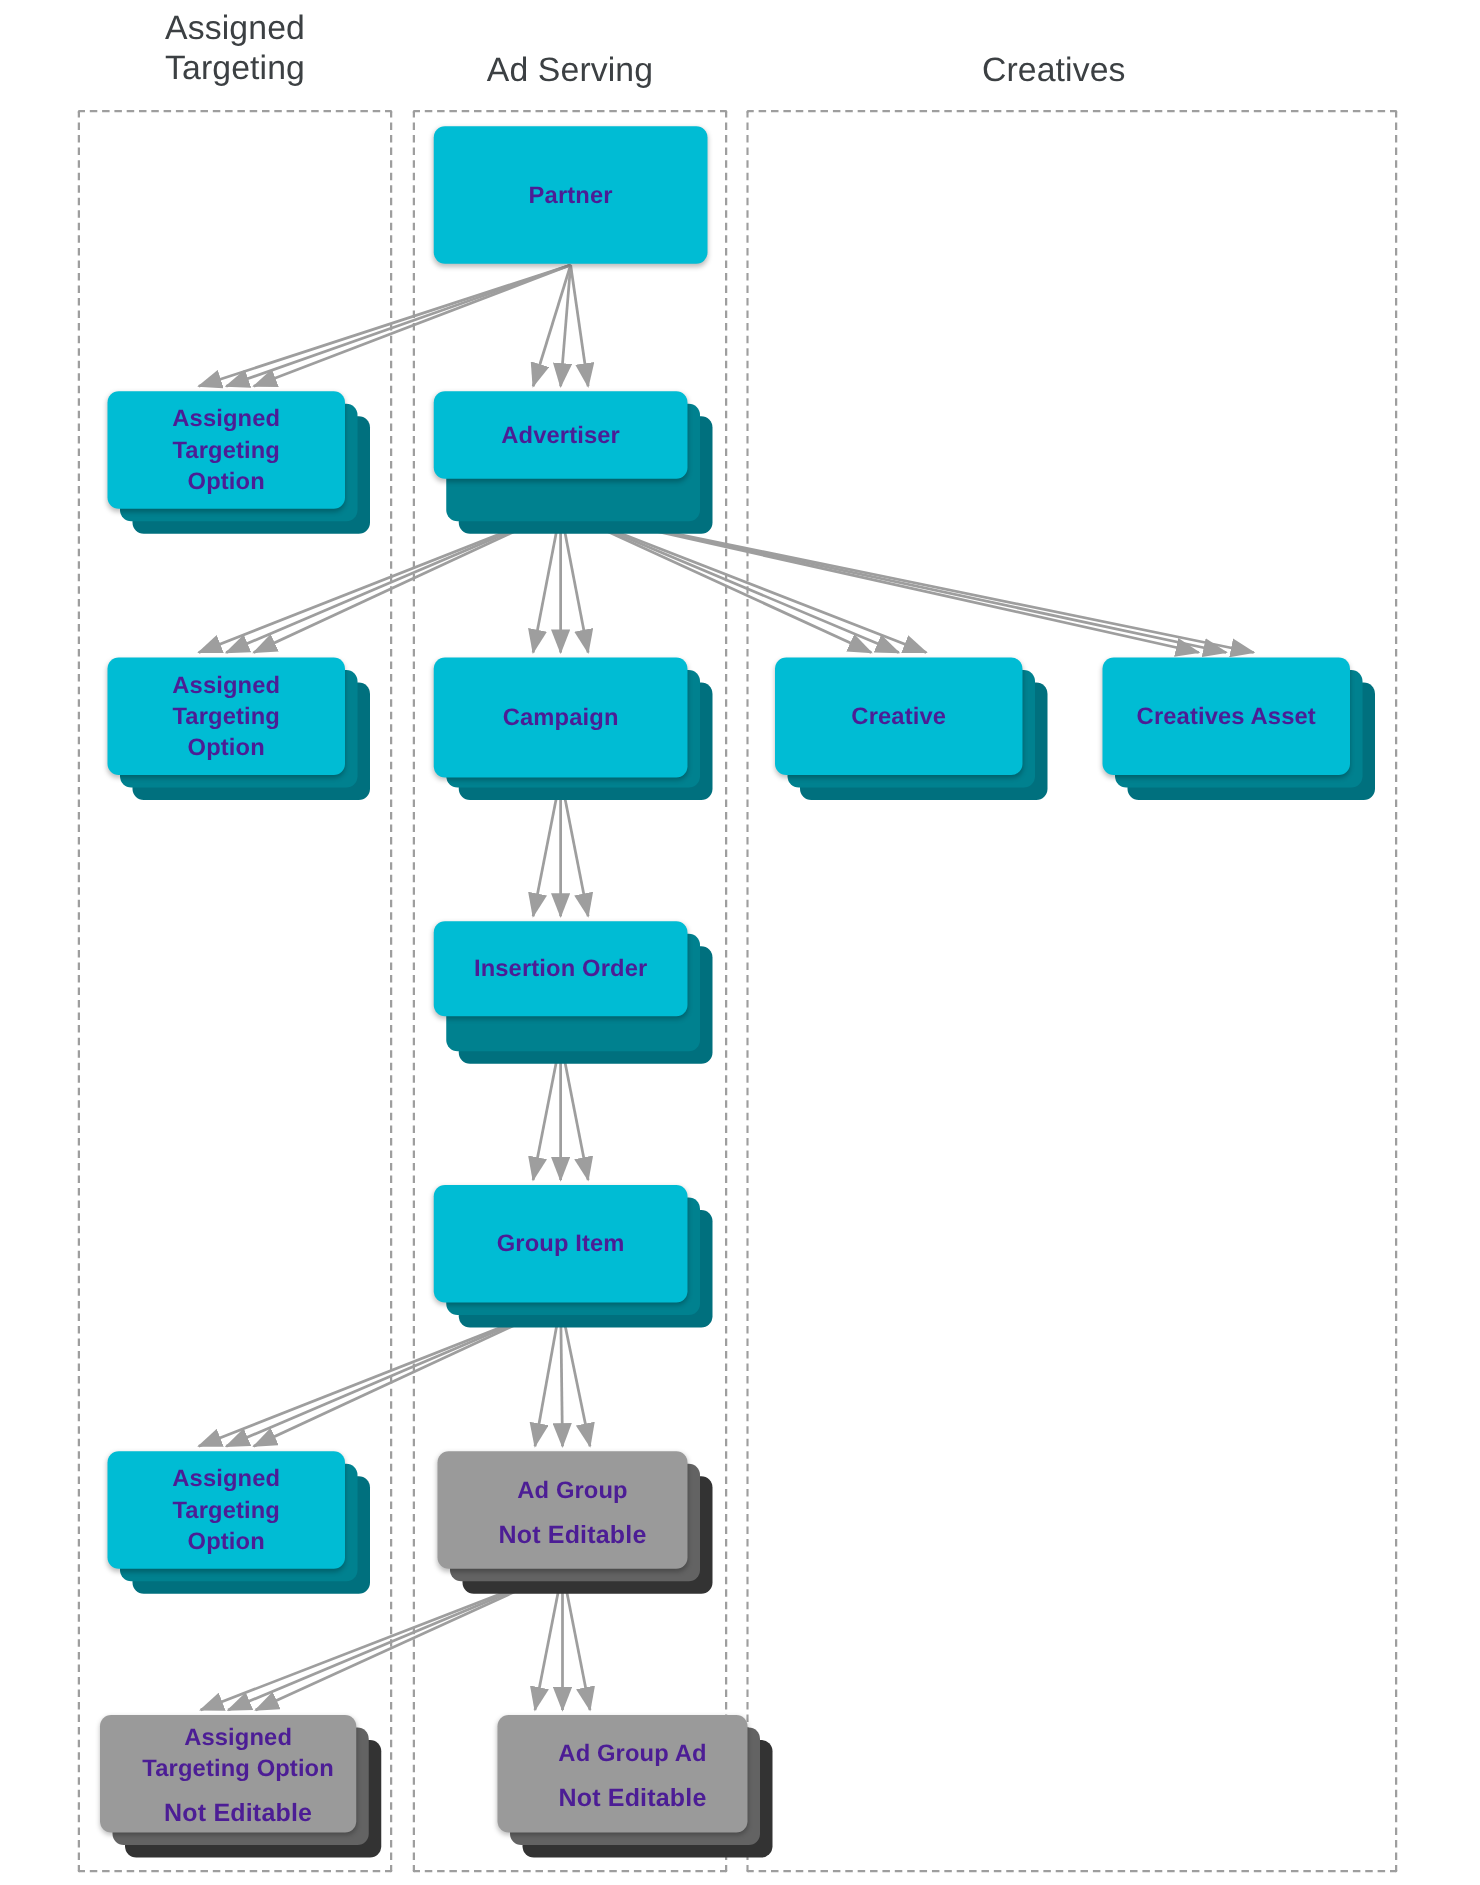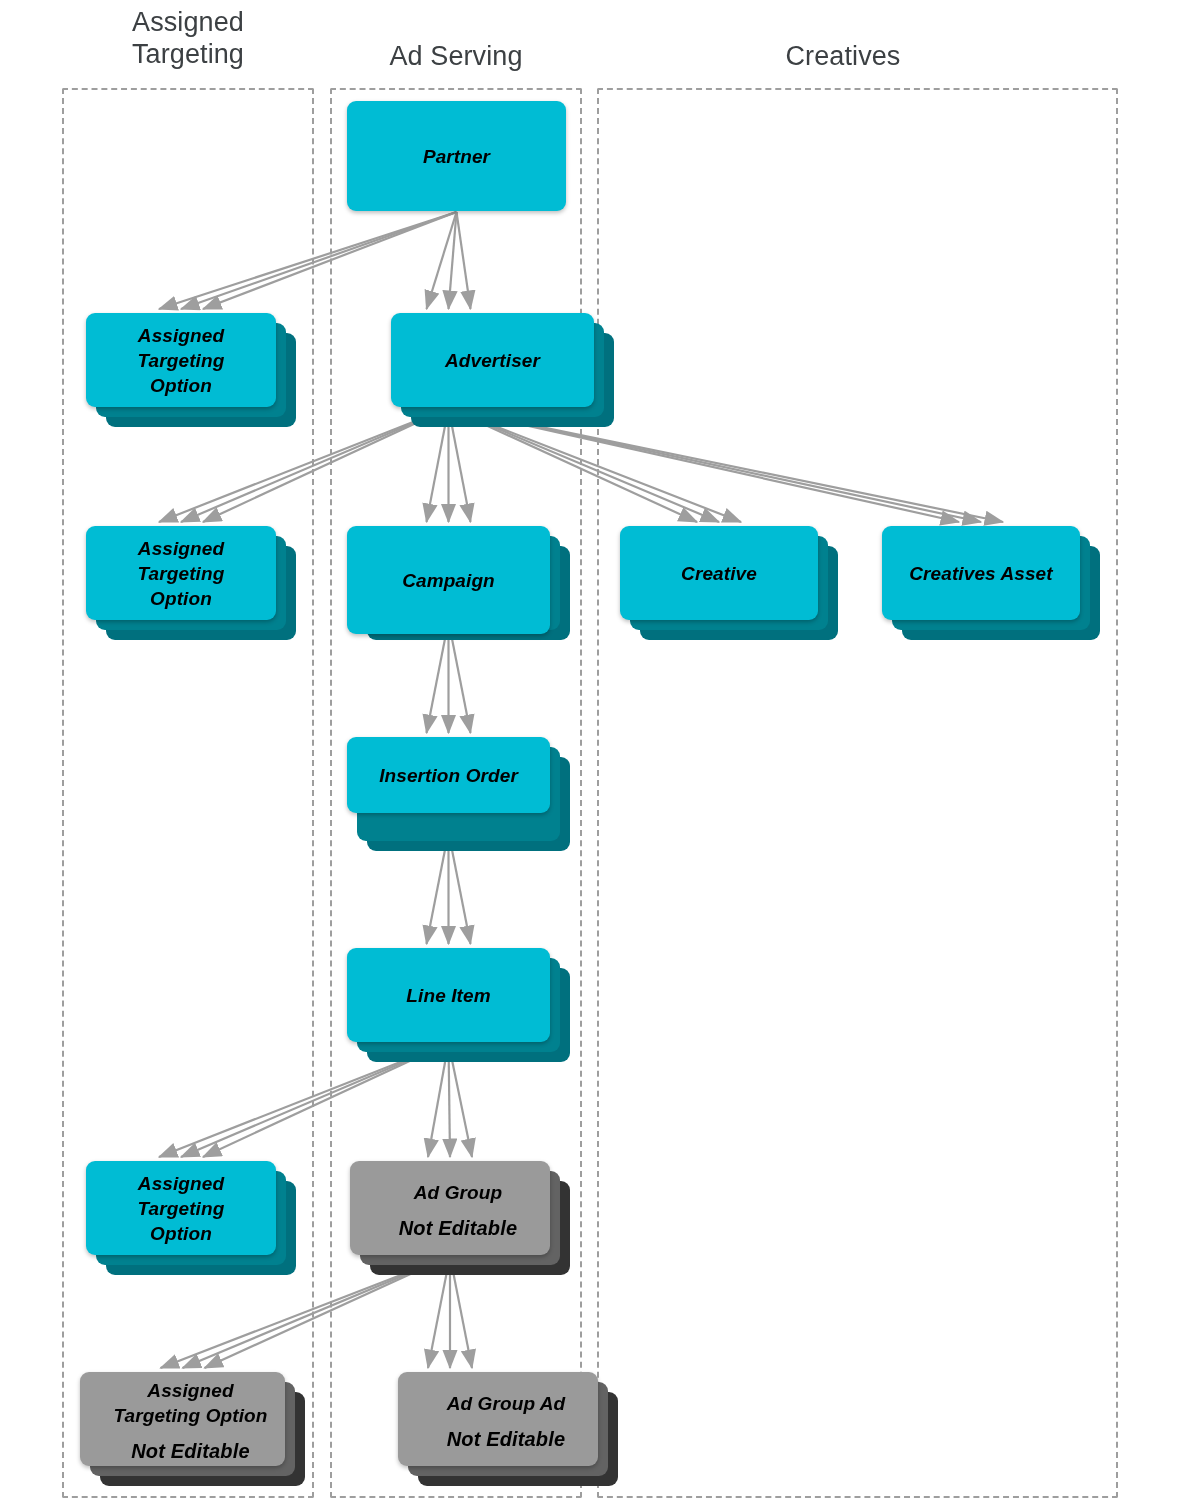--- a/index.html
+++ b/index.html
@@ -62,22 +62,21 @@
     top: 0;
     width: 100%;
     height: 100%;
     border-radius: 9px;
     box-sizing: border-box;
     display: flex;
     flex-direction: column;
     align-items: center;
     justify-content: center;
     text-align: center;
-    color: #000000;
-    font-style: italic;
+    color: #4c1d95;
   }
   .card.front {
     box-shadow: 0 2px 4px rgba(0,0,0,0.26);
     z-index: 3;
   }
   .stack-mid, .stack-back {
     position: absolute;
     border-radius: 9px;
     box-sizing: border-box;
   }
@@ -183,37 +182,37 @@
       </div>
       <div class="node cyan" style="left: 86px; top: 313px; width: 190px; height: 94px;">
         <div class="stack-back" style="left: 20px; top: 20px; width: 190px; height: 94px;"></div>
         <div class="stack-mid" style="left: 10px; top: 10px; width: 190px; height: 94px;"></div>
         <div class="card front">
           <div class="node-title">Assigned
 Targeting
 Option</div>
         </div>
       </div>
-      <div class="node cyan" style="left: 347px; top: 313px; width: 203px; height: 94px; margin-left: 44px;">
+      <div class="node cyan" style="left: 347px; top: 313px; width: 203px; height: 70px;">
         <div class="stack-back" style="left: 20px; top: 20px; width: 203px; height: 94px;"></div>
         <div class="stack-mid" style="left: 10px; top: 10px; width: 203px; height: 94px;"></div>
         <div class="card front">
           <div class="node-title">Advertiser</div>
         </div>
       </div>
       <div class="node cyan" style="left: 86px; top: 526px; width: 190px; height: 94px;">
         <div class="stack-back" style="left: 20px; top: 20px; width: 190px; height: 94px;"></div>
         <div class="stack-mid" style="left: 10px; top: 10px; width: 190px; height: 94px;"></div>
         <div class="card front">
           <div class="node-title">Assigned
 Targeting
 Option</div>
         </div>
       </div>
-      <div class="node cyan" style="left: 347px; top: 526px; width: 203px; height: 108px;">
+      <div class="node cyan" style="left: 347px; top: 526px; width: 203px; height: 96px;">
         <div class="stack-back" style="left: 20px; top: 20px; width: 203px; height: 94px;"></div>
         <div class="stack-mid" style="left: 10px; top: 10px; width: 203px; height: 94px;"></div>
         <div class="card front">
           <div class="node-title">Campaign</div>
         </div>
       </div>
       <div class="node cyan" style="left: 620px; top: 526px; width: 198px; height: 94px;">
         <div class="stack-back" style="left: 20px; top: 20px; width: 198px; height: 94px;"></div>
         <div class="stack-mid" style="left: 10px; top: 10px; width: 198px; height: 94px;"></div>
         <div class="card front">
@@ -231,21 +230,21 @@
         <div class="stack-back" style="left: 20px; top: 20px; width: 203px; height: 94px;"></div>
         <div class="stack-mid" style="left: 10px; top: 10px; width: 203px; height: 94px;"></div>
         <div class="card front">
           <div class="node-title">Insertion Order</div>
         </div>
       </div>
       <div class="node cyan" style="left: 347px; top: 948px; width: 203px; height: 94px;">
         <div class="stack-back" style="left: 20px; top: 20px; width: 203px; height: 94px;"></div>
         <div class="stack-mid" style="left: 10px; top: 10px; width: 203px; height: 94px;"></div>
         <div class="card front">
-          <div class="node-title">Line Item</div>
+          <div class="node-title">Group Item</div>
         </div>
       </div>
       <div class="node cyan" style="left: 86px; top: 1161px; width: 190px; height: 94px;">
         <div class="stack-back" style="left: 20px; top: 20px; width: 190px; height: 94px;"></div>
         <div class="stack-mid" style="left: 10px; top: 10px; width: 190px; height: 94px;"></div>
         <div class="card front">
           <div class="node-title">Assigned
 Targeting
 Option</div>
         </div>

